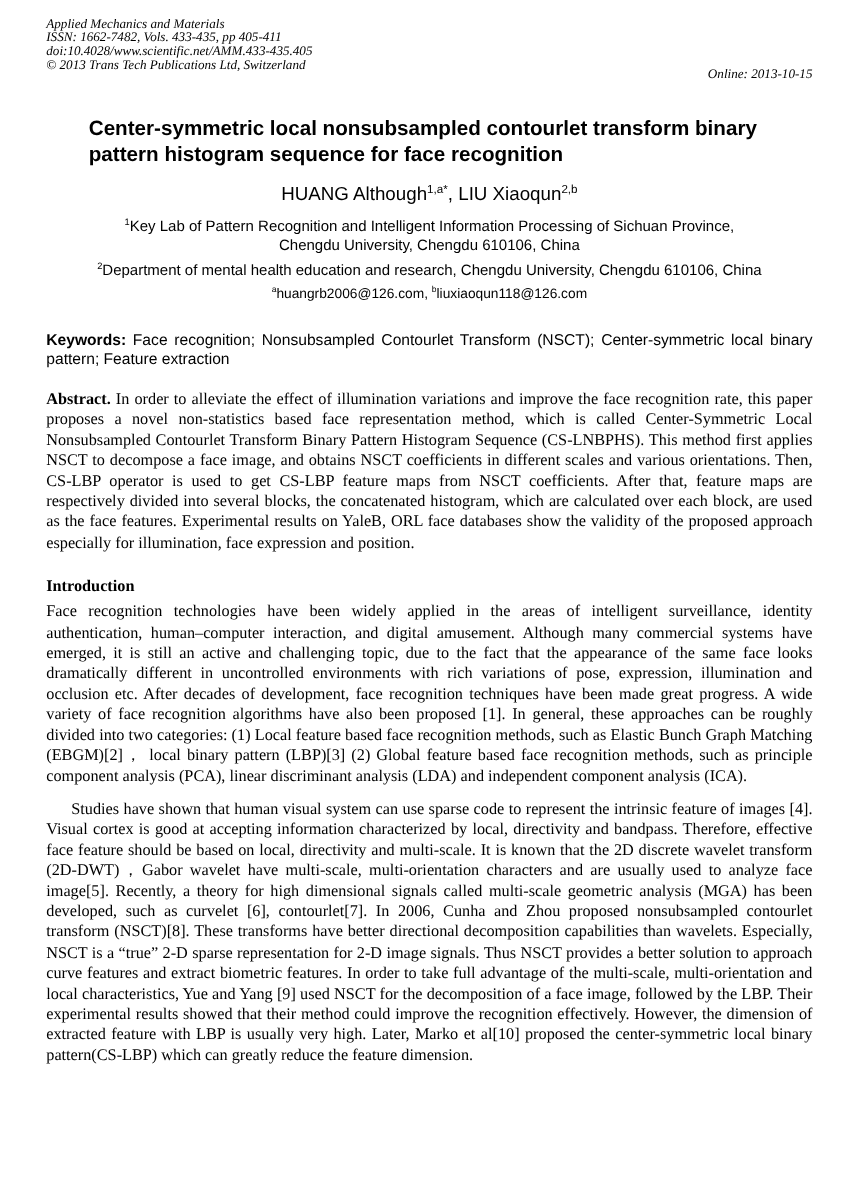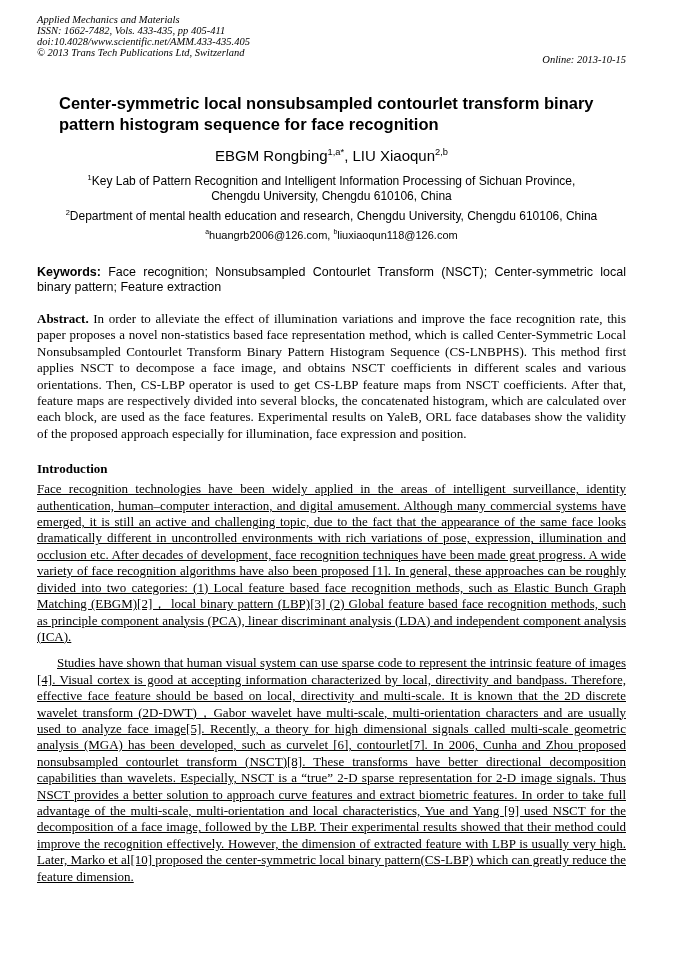--- a/index.html
+++ b/index.html
@@ -7,21 +7,21 @@
   body {
     width: 678px;
     height: 959px;
     overflow: hidden;
     font-family: "Liberation Serif", serif;
     color: #000000;
   }
   .page {
     width: 678px;
     height: 959px;
-    padding: 14px 52px 0 37px;
+    padding: 14px 28px 0 37px;
     background: #ffffff;
   }
   
   .hdr {
     display: flex;
     justify-content: space-between;
     align-items: flex-start;
     font-style: italic;
     font-size: 10.5px;
     line-height: 11px;
@@ -80,42 +80,41 @@
   .sec-heading {
     margin-top: 19px;
     font-size: 13px;
     font-weight: bold;
   }
   .para {
     margin-top: 4px;
     font-size: 13px;
     line-height: 16.4px;
     text-align: justify;
-    text-decoration: underline;
   }
   .para.indent { text-indent: 20px; margin-top: 10px; }
 </style>
 </head>
 <body>
 
 <div class="page">
 
   <div class="hdr">
     <div class="hdr-left">
       <div>Applied Mechanics and Materials</div>
       <div>ISSN: 1662-7482, Vols. 433-435, pp 405-411</div>
       <div>doi:10.4028/www.scientific.net/AMM.433-435.405</div>
       <div>© 2013 Trans Tech Publications Ltd, Switzerland</div>
     </div>
     <div class="hdr-right">Online: 2013-10-15</div>
   </div>
 
   <div class="title">Center-symmetric local nonsubsampled contourlet transform binary pattern histogram sequence for face recognition</div>
 
-  <div class="authors"><span>EBGM Rongbing</span><sup>1,a*</sup><span>, </span><span>LIU Xiaoqun</span><sup>2,b</sup></div>
+  <div class="authors"><span>HUANG Although</span><sup>1,a*</sup><span>, </span><span>LIU Xiaoqun</span><sup>2,b</sup></div>
 
   <div class="affil"><sup>1</sup><span>Key Lab of Pattern Recognition and Intelligent Information Processing of Sichuan Province,</span><br><span>Chengdu University, Chengdu 610106, China</span></div>
 
   <div class="affil affil2"><sup>2</sup><span>Department of mental health education and research, Chengdu University, Chengdu 610106, China</span></div>
 
   <div class="emails"><sup>a</sup><span>huangrb2006@126.com</span><span>, </span><sup>b</sup><span>liuxiaoqun118@126.com</span></div>
 
   <div class="keywords"><b>Keywords:</b><span> Face recognition; Nonsubsampled Contourlet Transform (NSCT); Center-symmetric local binary pattern; Feature extraction</span></div>
 
   <div class="abstract"><b>Abstract.</b><span> In order to alleviate the effect of illumination variations and improve the face recognition rate, this paper proposes a novel non-statistics based face representation method, which is called Center-Symmetric Local Nonsubsampled Contourlet Transform Binary Pattern Histogram Sequence (CS-LNBPHS). This method first applies NSCT to decompose a face image, and obtains NSCT coefficients in different scales and various orientations. Then, CS-LBP operator is used to get CS-LBP feature maps from NSCT coefficients. After that, feature maps are respectively divided into several blocks, the concatenated histogram, which are calculated over each block, are used as the face features. Experimental results on YaleB, ORL face databases show the validity of the proposed approach especially for illumination, face expression and position.</span></div>

